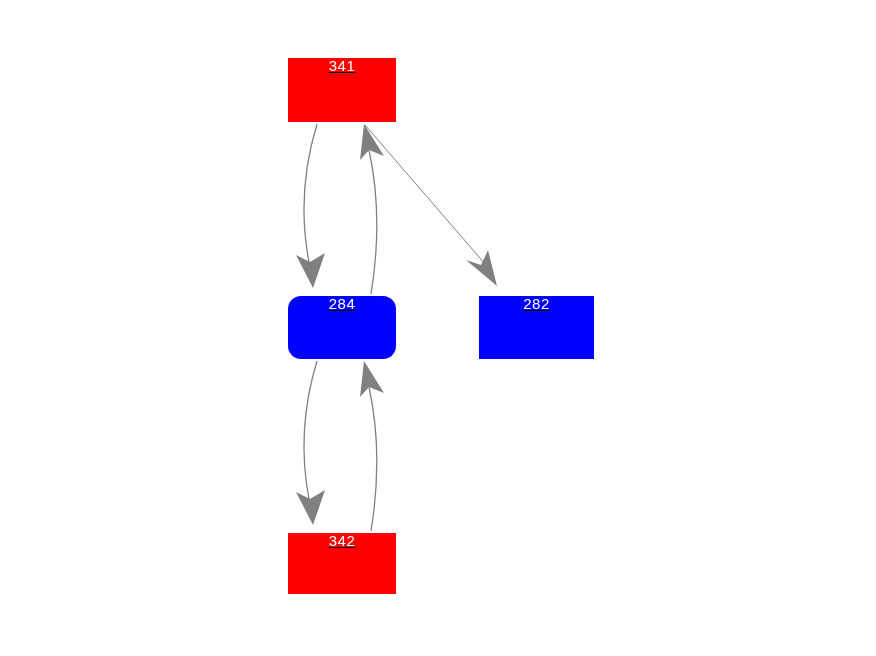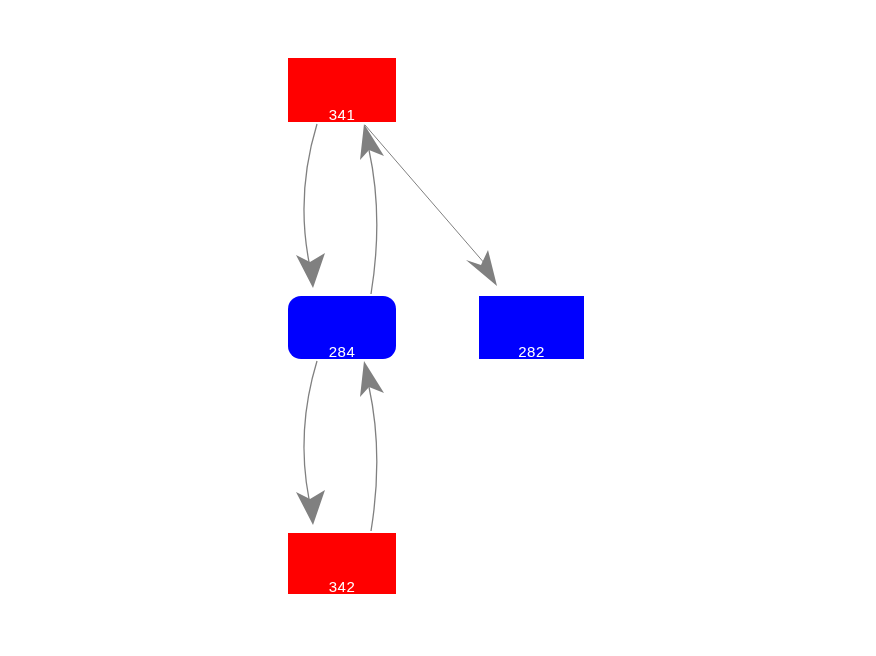--- a/index.html
+++ b/index.html
@@ -22,23 +22,24 @@
   #edge-layer {
     position: absolute;
     left: 0;
     top: 0;
     width: 876px;
     height: 656px;
   }
   .node {
     position: absolute;
     display: flex;
-    align-items: flex-end;
+    align-items: flex-start;
     justify-content: center;
     box-sizing: border-box;
+    text-decoration: underline;
   }
   .node-label {
     color: #ffffff;
     font-family: "Liberation Sans", sans-serif;
     font-size: 15px;
     line-height: 15px;
     letter-spacing: 0.5px;
     user-select: none;
   }
 </style>
@@ -76,21 +77,21 @@
   </svg>
 
   <div class="node" style="left:288px; top:58px; width:108px; height:64px; background:#ff0000;">
     <span class="node-label">341</span>
   </div>
 
   <div class="node" style="left:288px; top:296px; width:108px; height:63px; background:#0000ff;border-radius:13px;">
     <span class="node-label">284</span>
   </div>
 
-  <div class="node" style="left:479px; top:296px; width:105px; height:63px; background:#0000ff;">
+  <div class="node" style="left:479px; top:296px; width:115px; height:63px; background:#0000ff;">
     <span class="node-label">282</span>
   </div>
 
   <div class="node" style="left:288px; top:533px; width:108px; height:61px; background:#ff0000;">
     <span class="node-label">342</span>
   </div>
 
 </div>
 
 </body></html>

